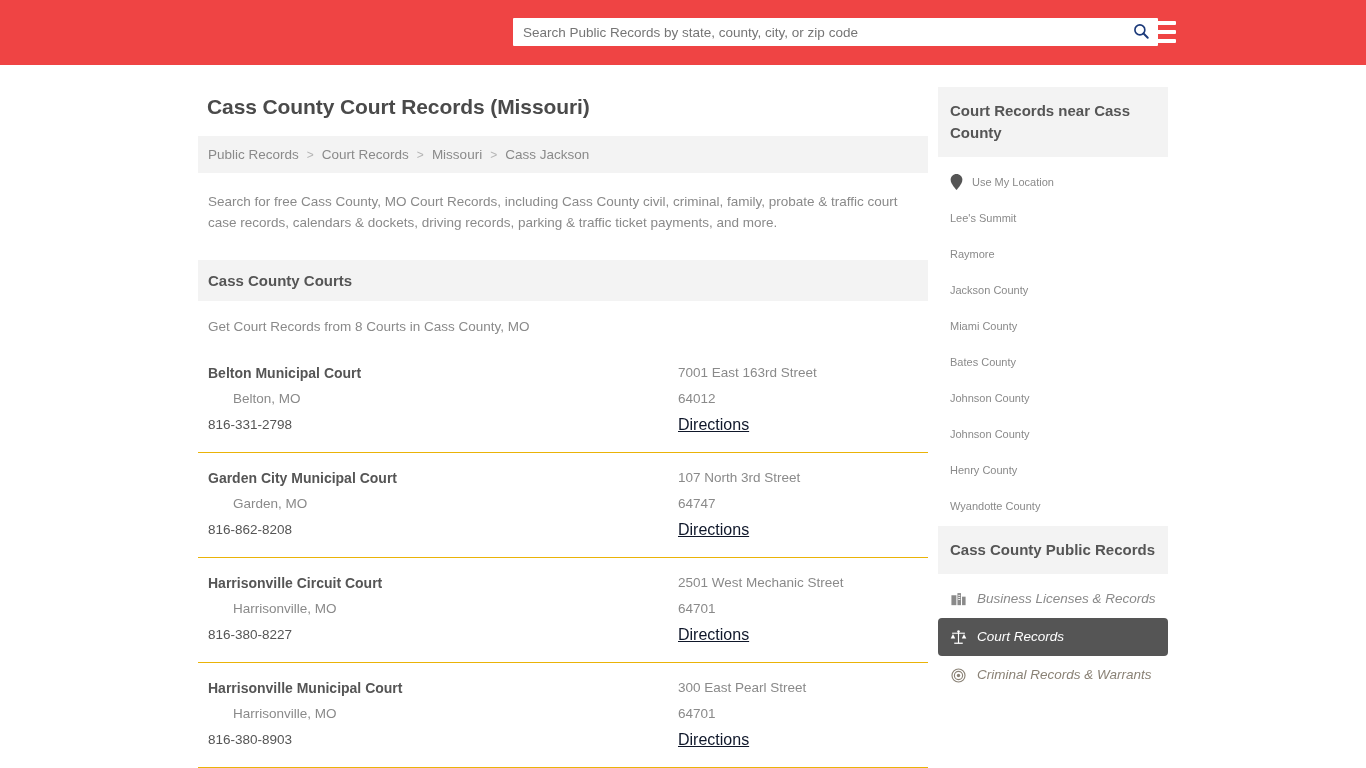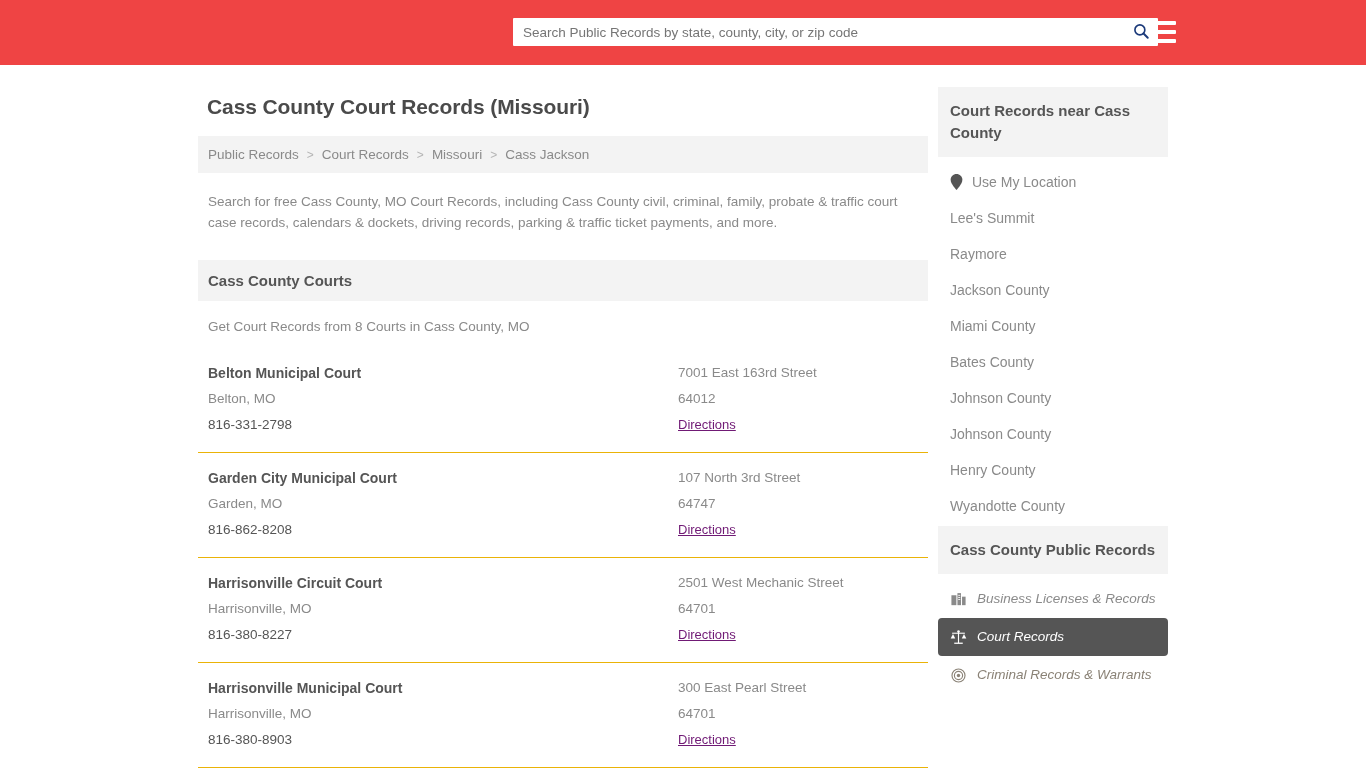--- a/index.html
+++ b/index.html
@@ -165,34 +165,35 @@
   .court-name {
     font-size: 14px;
     font-weight: bold;
     color: #555555;
     line-height: 26px;
   }
   .court-line {
     font-size: 13.5px;
     color: #8a8a8a;
     line-height: 26px;
+    margin-left: 25px;
   }
   .court-phone {
     font-size: 13.5px;
     color: #555555;
     line-height: 26px;
   }
   .court-addr {
     font-size: 13.5px;
     color: #8a8a8a;
     line-height: 26px;
   }
   .directions-link {
-    font-size: 13px;
-    color: #701a75;
+    font-size: 16px;
+    color: #0f172a;
     line-height: 26px;
     text-decoration: underline;
     cursor: pointer;
     display: inline-block;
   }
 
   
   .side-panel { margin-bottom: 2px; }
   .side-head {
     background: #f3f3f3;
@@ -201,21 +202,21 @@
     font-weight: bold;
     color: #555555;
     line-height: 22px;
   }
   .side-list { padding: 0; margin: 0; list-style: none; }
   .side-item {
     display: flex;
     align-items: center;
     gap: 9px;
     padding: 9px 12px;
-    font-size: 14px;
+    font-size: 11px;
     color: #8a8a8a;
     cursor: pointer;
     line-height: 18px;
   }
   .side-item.geo { padding-top: 16px; }
   .side-item .pin { flex: none; width: 13px; height: 16px; display:block; }
   .side-item-label { white-space: nowrap; }
 
   .records-list { margin-top: 6px; font-style: italic; }
   .record-item {

